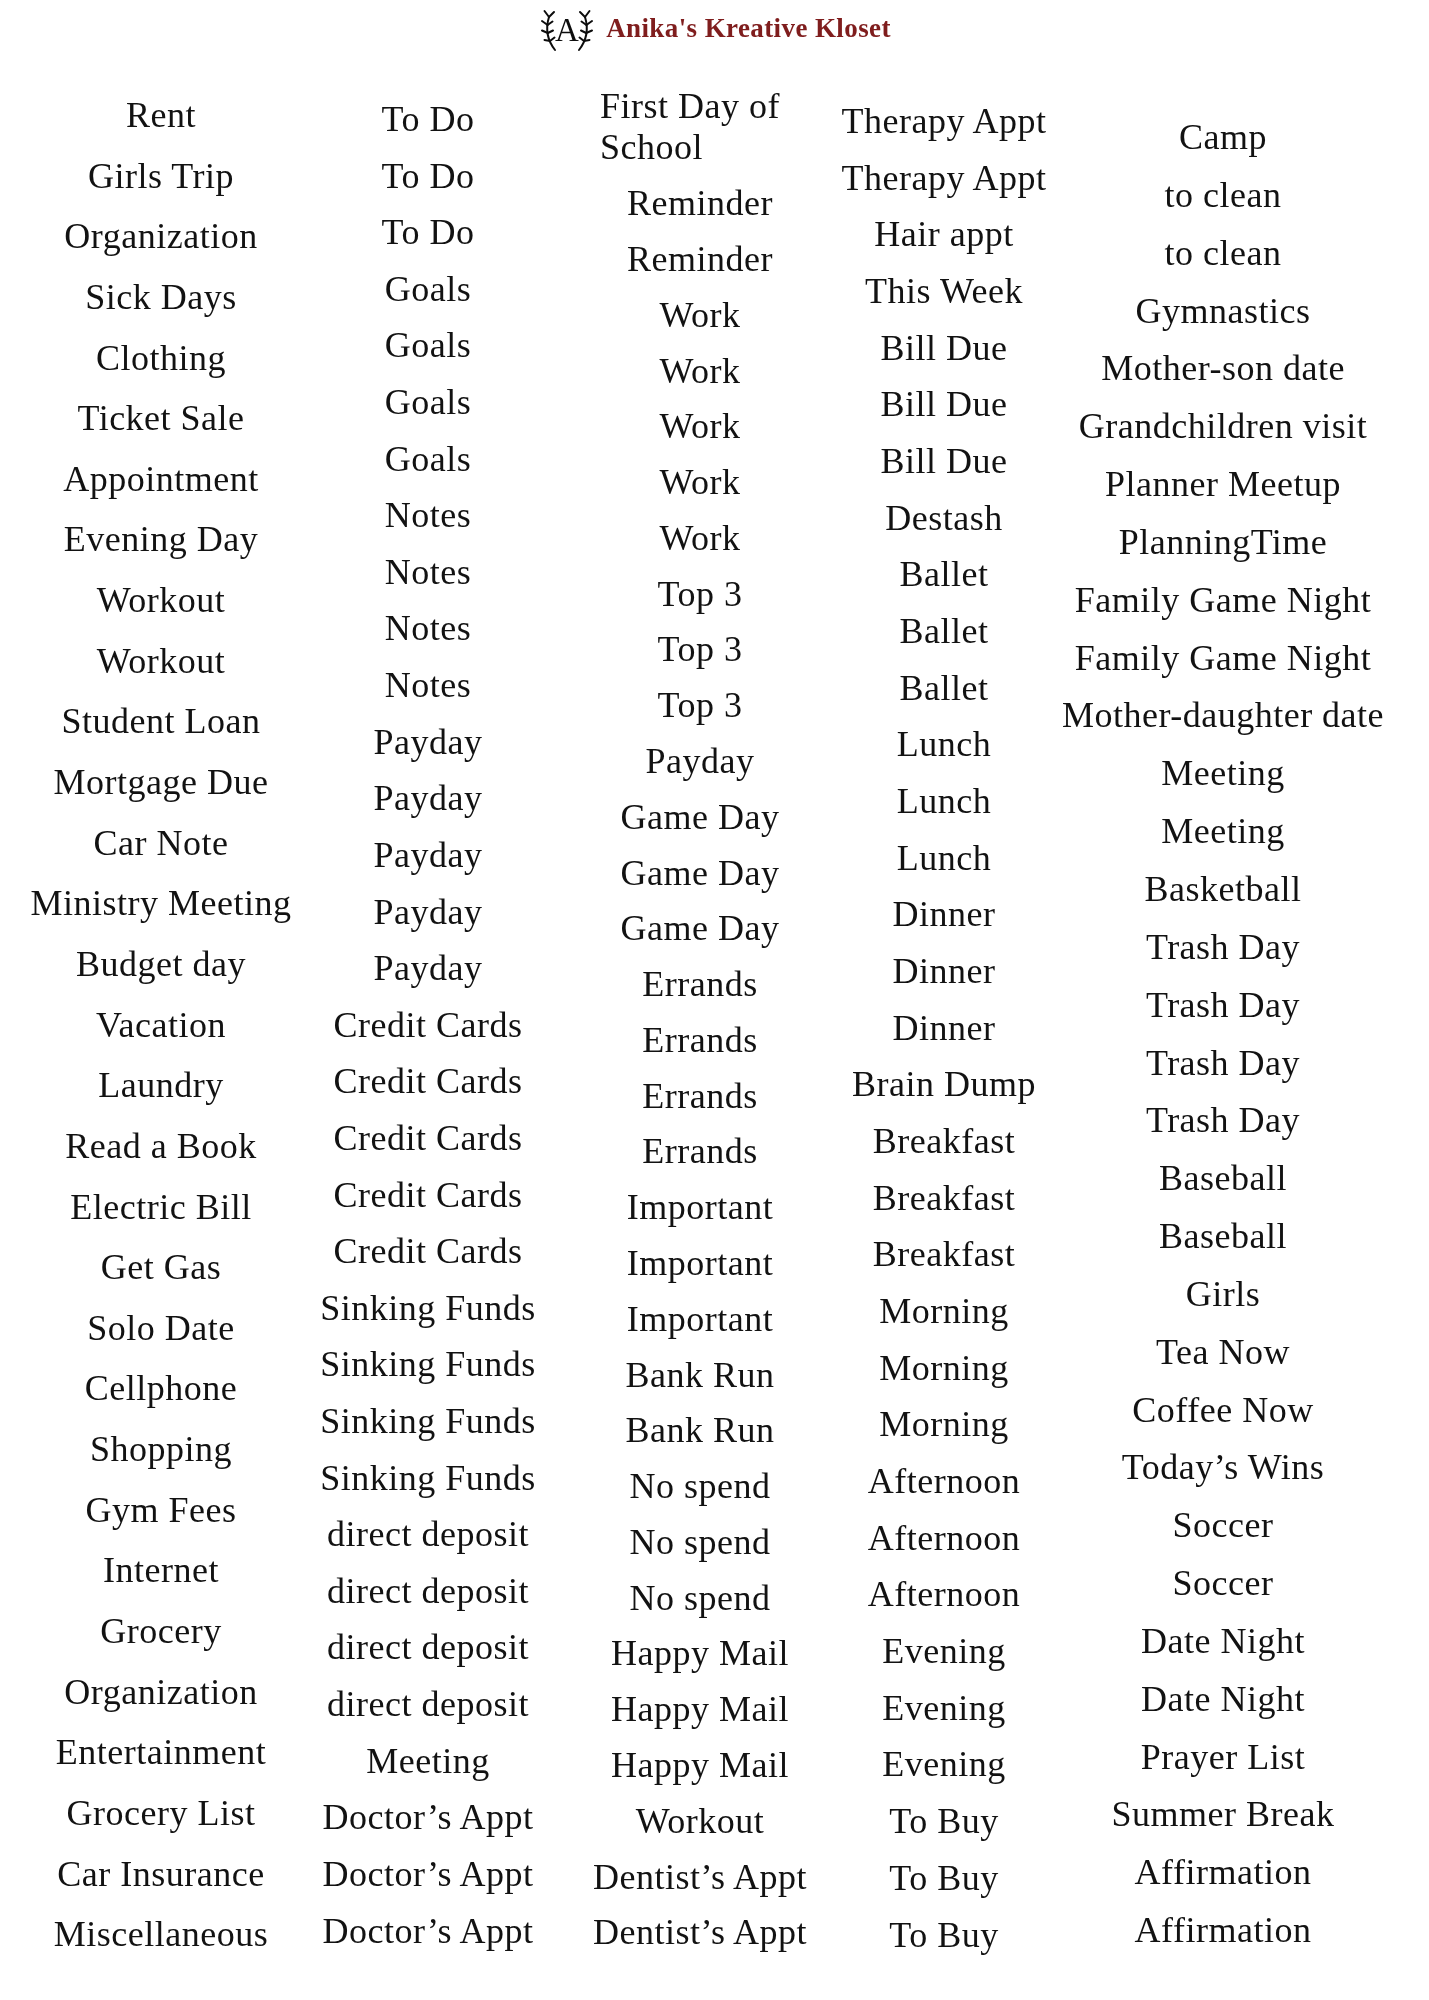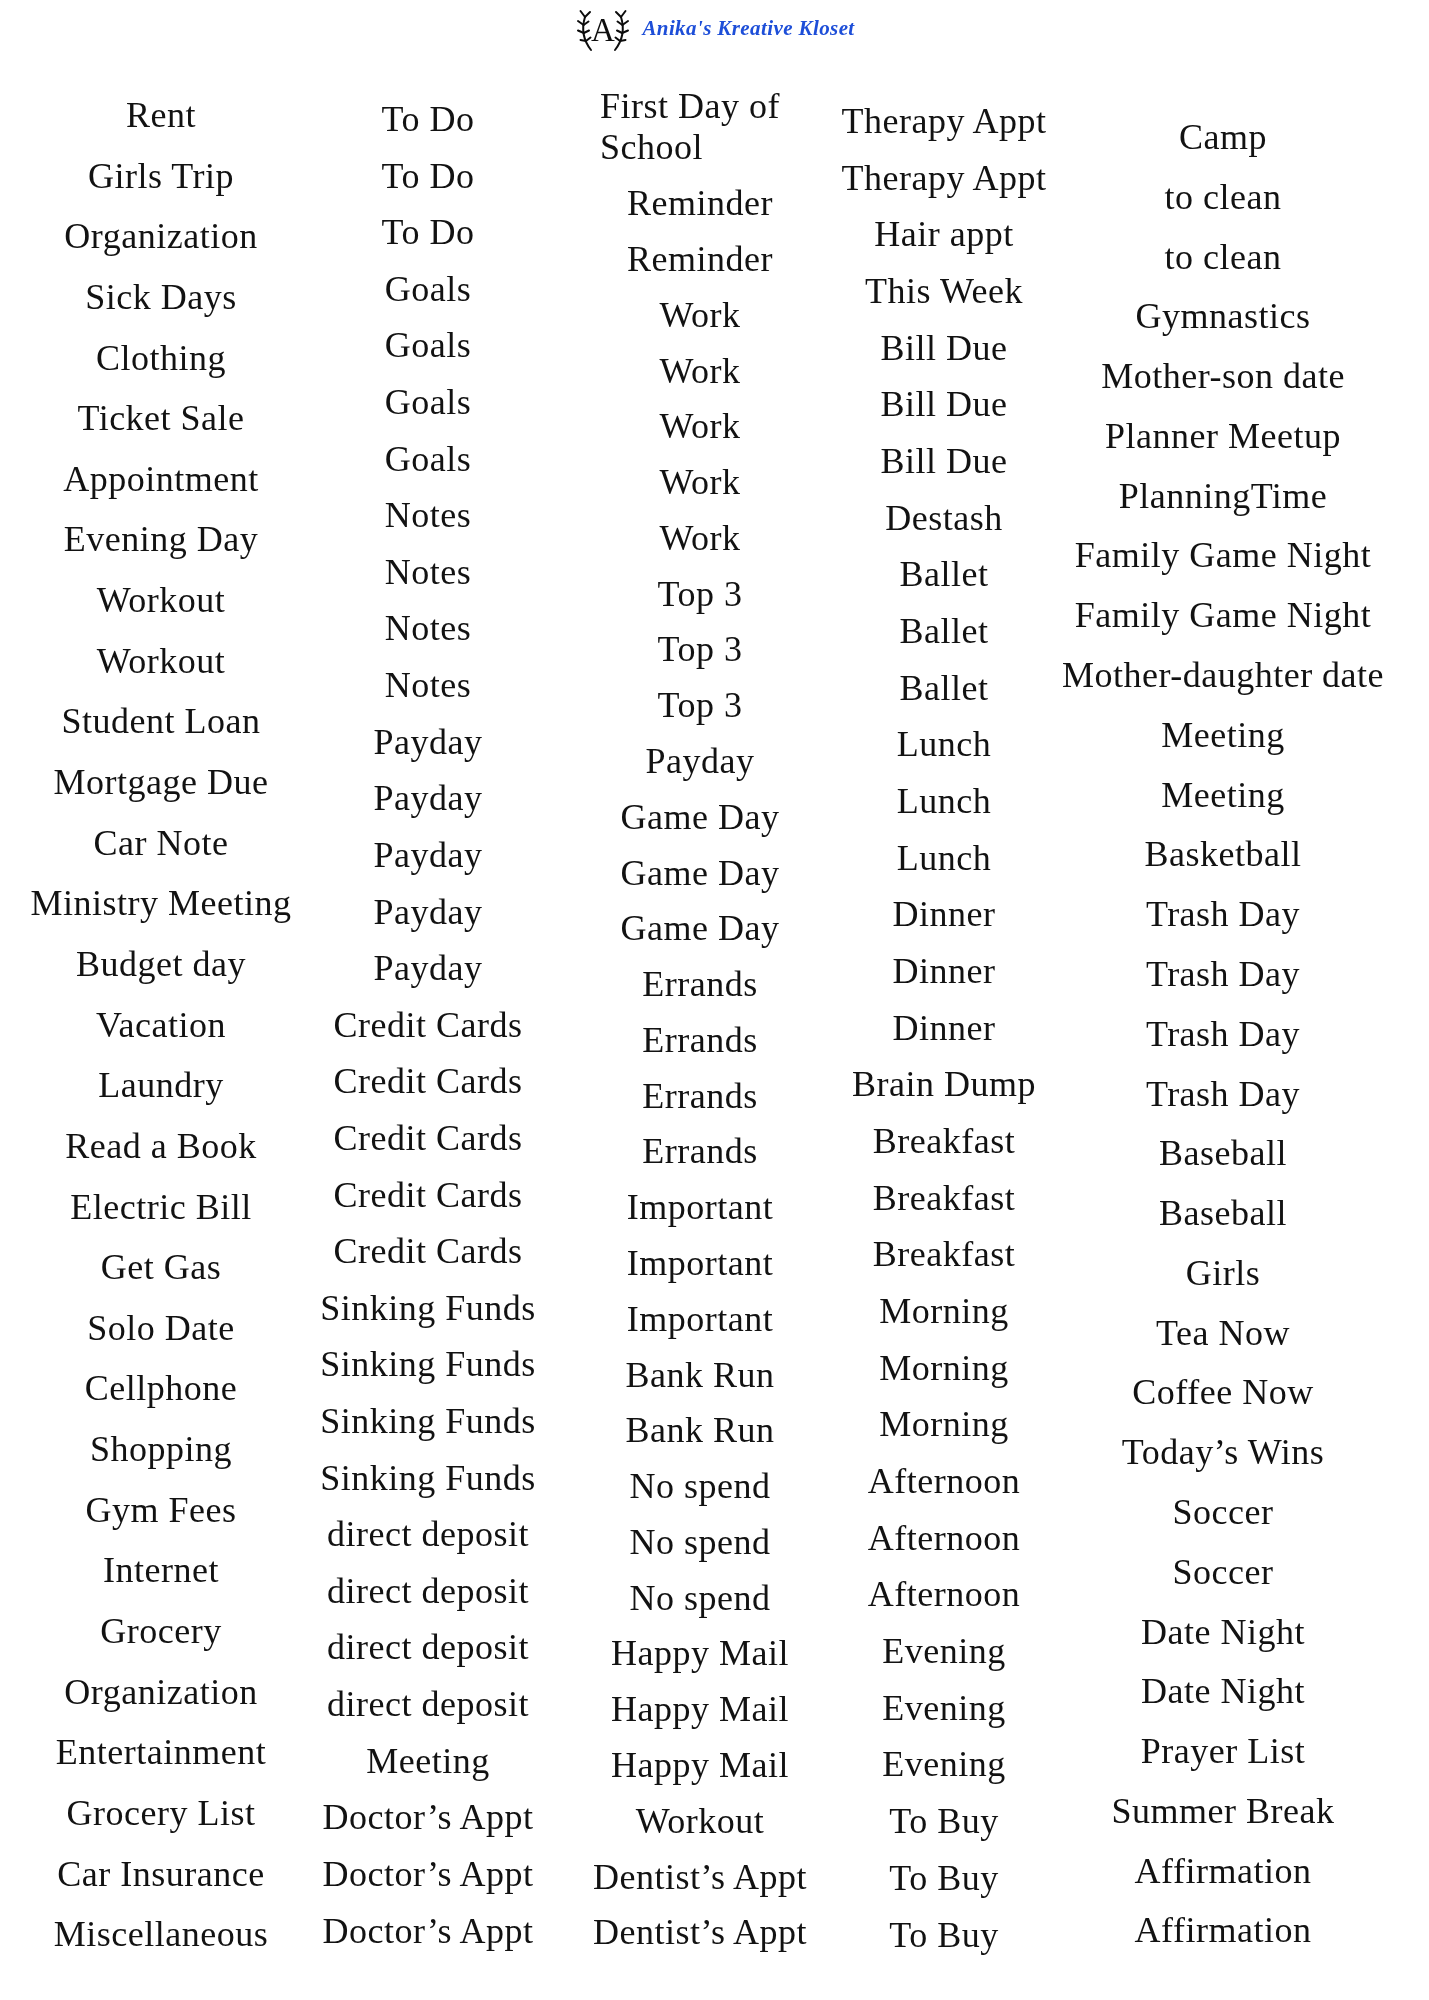--- a/index.html
+++ b/index.html
@@ -10,23 +10,22 @@
     overflow:hidden;
     font-family:"Liberation Serif","DejaVu Serif",serif;
     color:#101010;
   }
   .header{
     position:absolute;top:4px;left:0;right:0;
     display:flex;justify-content:center;align-items:center;gap:10px;
     height:48px;
   }
   .brand-name{
-    font-size:21px;font-weight:bold;letter-spacing:0.4px;color:#1d4ed8;
+    font-size:27px;font-weight:bold;letter-spacing:0.4px;color:#7f1d1d;
     white-space:nowrap;
-    font-style:italic;
   }
   .col{
     position:absolute;
     display:flex;flex-direction:column;justify-content:space-between;
     align-items:center;text-align:left;
   }
   .item{
     font-size:36px;line-height:1.15;letter-spacing:0.5px;color:#121212;
     white-space:nowrap;
   }
@@ -208,20 +207,21 @@
       <div class="item">To Buy</div>
       <div class="item">To Buy</div>
       <div class="item">To Buy</div>
     </div>
   <div class="col col-5">
       <div class="item">Camp</div>
       <div class="item">to clean</div>
       <div class="item">to clean</div>
       <div class="item">Gymnastics</div>
       <div class="item">Mother-son date</div>
+      <div class="item">Grandchildren visit</div>
       <div class="item">Planner Meetup</div>
       <div class="item">PlanningTime</div>
       <div class="item">Family Game Night</div>
       <div class="item">Family Game Night</div>
       <div class="item">Mother-daughter date</div>
       <div class="item">Meeting</div>
       <div class="item">Meeting</div>
       <div class="item">Basketball</div>
       <div class="item">Trash Day</div>
       <div class="item">Trash Day</div>

